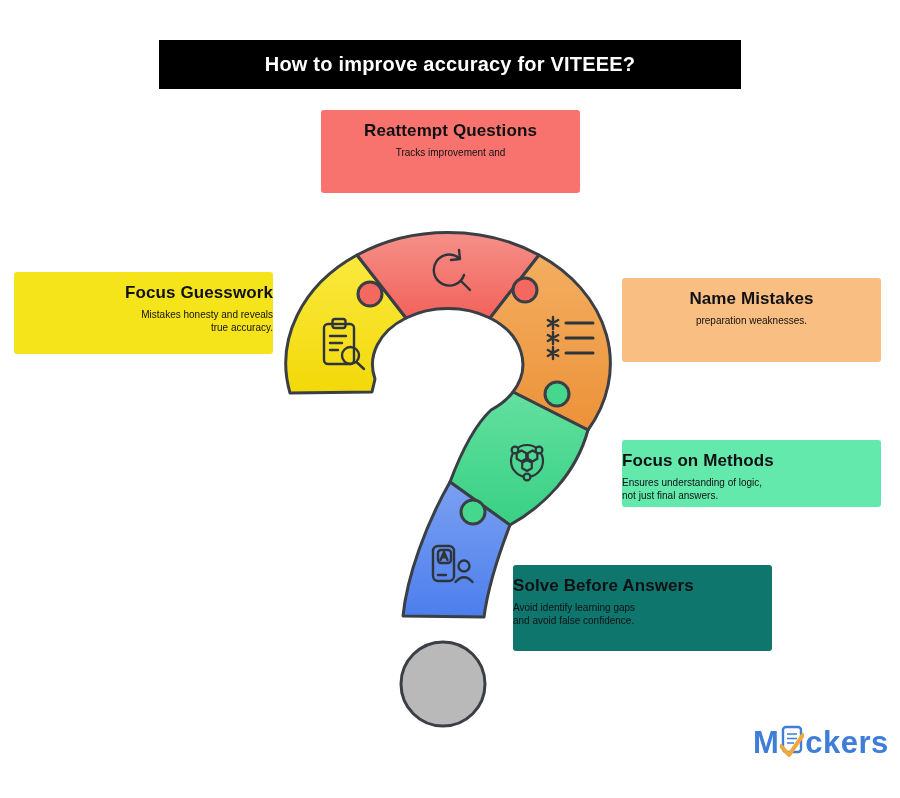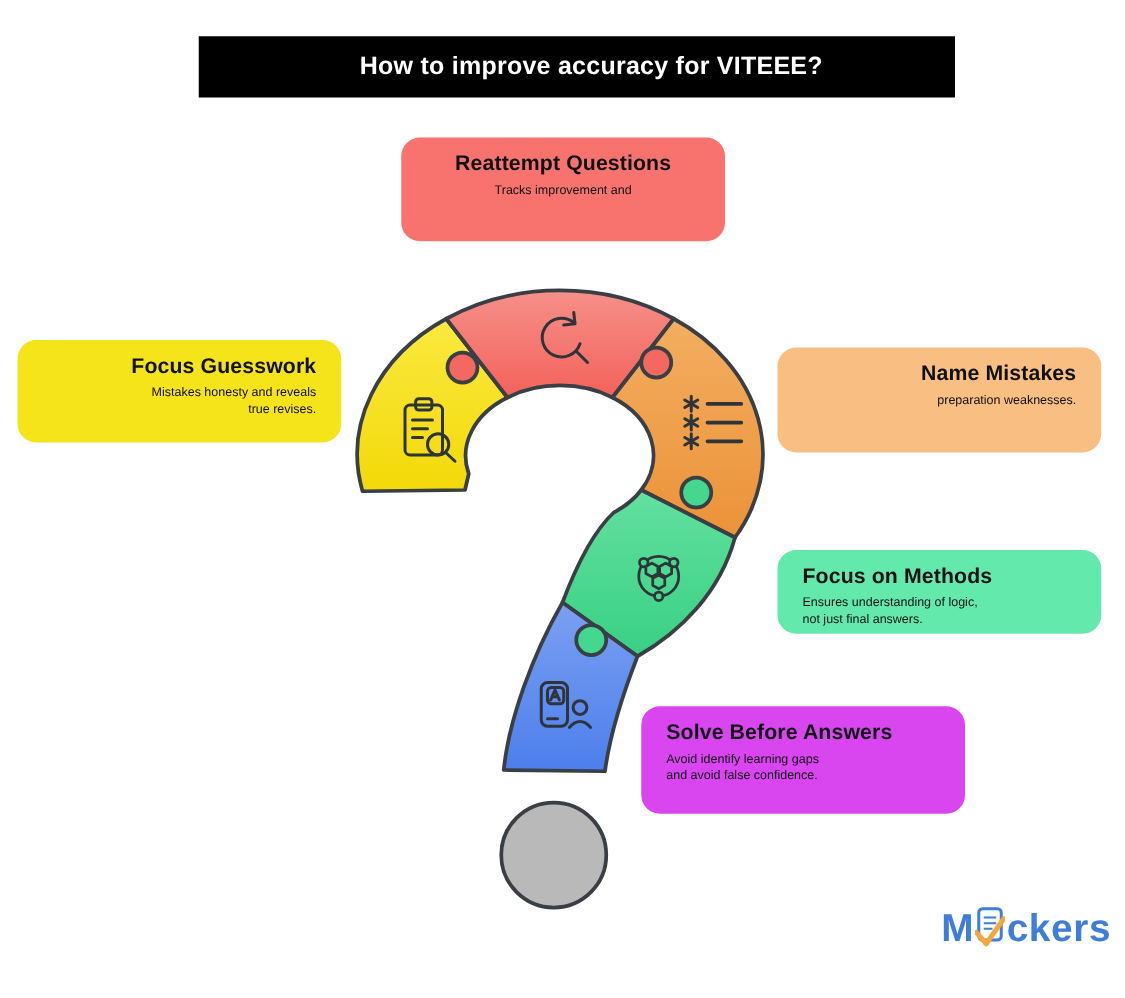--- a/index.html
+++ b/index.html
@@ -1,32 +1,32 @@
 <!DOCTYPE html>
 <html><head>
 <meta charset="utf-8">
 <style>
   html,body{margin:0;padding:0;background:#ffffff;}
   .canvas{position:relative;width:900px;height:798px;background:#ffffff;
           font-family:"Liberation Sans",sans-serif;overflow:hidden;}
 
-  .title-bar{position:absolute;left:159px;top:29px;width:582px;height:49px;
+  .title-bar{position:absolute;left:159px;top:40px;width:582px;height:49px;
              background:#000000;color:#ffffff;display:flex;align-items:center;
-             justify-content:center;font-size:20px;font-weight:700;letter-spacing:.2px;padding-left:23px;}
+             justify-content:center;font-size:20px;font-weight:700;letter-spacing:.2px;}
 
-  .callout{position:absolute;width:259px;border-radius:15px;box-sizing:border-box;
-           padding:11px 20px;color:#101114;}
+  .callout{position:absolute;width:259px;border-radius:3px;box-sizing:border-box;
+           padding:11px 0;color:#101114;}
   .callout .heading{font-size:17px;font-weight:700;margin-bottom:5px;letter-spacing:.1px;}
   .callout .body-line{font-size:10px;line-height:1.32;}
 
   #box-reattempt{left:321px;top:110px;height:83px;background:#F8736E;text-align:center;}
   #box-guesswork{left:14px;top:272px;height:82px;background:#F6E41A;text-align:right;}
-  #box-mistakes{left:622px;top:278px;height:84px;background:#F9BE81;text-align:right;}
+  #box-mistakes{left:622px;top:278px;height:84px;background:#F9BE81;text-align:center;}
   #box-methods{left:622px;top:440px;height:67px;background:#64E9AC;text-align:left;}
-  #box-solve{left:513px;top:565px;height:86px;background:#d946ef;text-align:left;}
+  #box-solve{left:513px;top:565px;height:86px;background:#0f766e;text-align:left;}
 
   .puzzle-wrap{position:absolute;left:280px;top:226px;width:340px;height:505px;}
 
   .logo{position:absolute;left:753px;top:722px;display:flex;align-items:center;
         color:#3E7DD8;font-size:31px;font-weight:700;letter-spacing:0.5px;}
   .logo-doc{display:inline-block;margin:0 1px;transform:translateY(3px);}
 </style>
 </head>
 <body>
 
@@ -37,21 +37,21 @@
   </div>
 
   <div class="callout" id="box-reattempt">
     <div class="heading">Reattempt Questions</div>
     <div class="body-line">Tracks improvement and</div>
   </div>
 
   <div class="callout" id="box-guesswork">
     <div class="heading">Focus Guesswork</div>
     <div class="body-line">Mistakes honesty and reveals</div>
-    <div class="body-line">true revises.</div>
+    <div class="body-line">true accuracy.</div>
   </div>
 
   <div class="callout" id="box-mistakes">
     <div class="heading">Name Mistakes</div>
     <div class="body-line">preparation weaknesses.</div>
   </div>
 
   <div class="callout" id="box-methods">
     <div class="heading">Focus on Methods</div>
     <div class="body-line">Ensures understanding of logic,</div>

